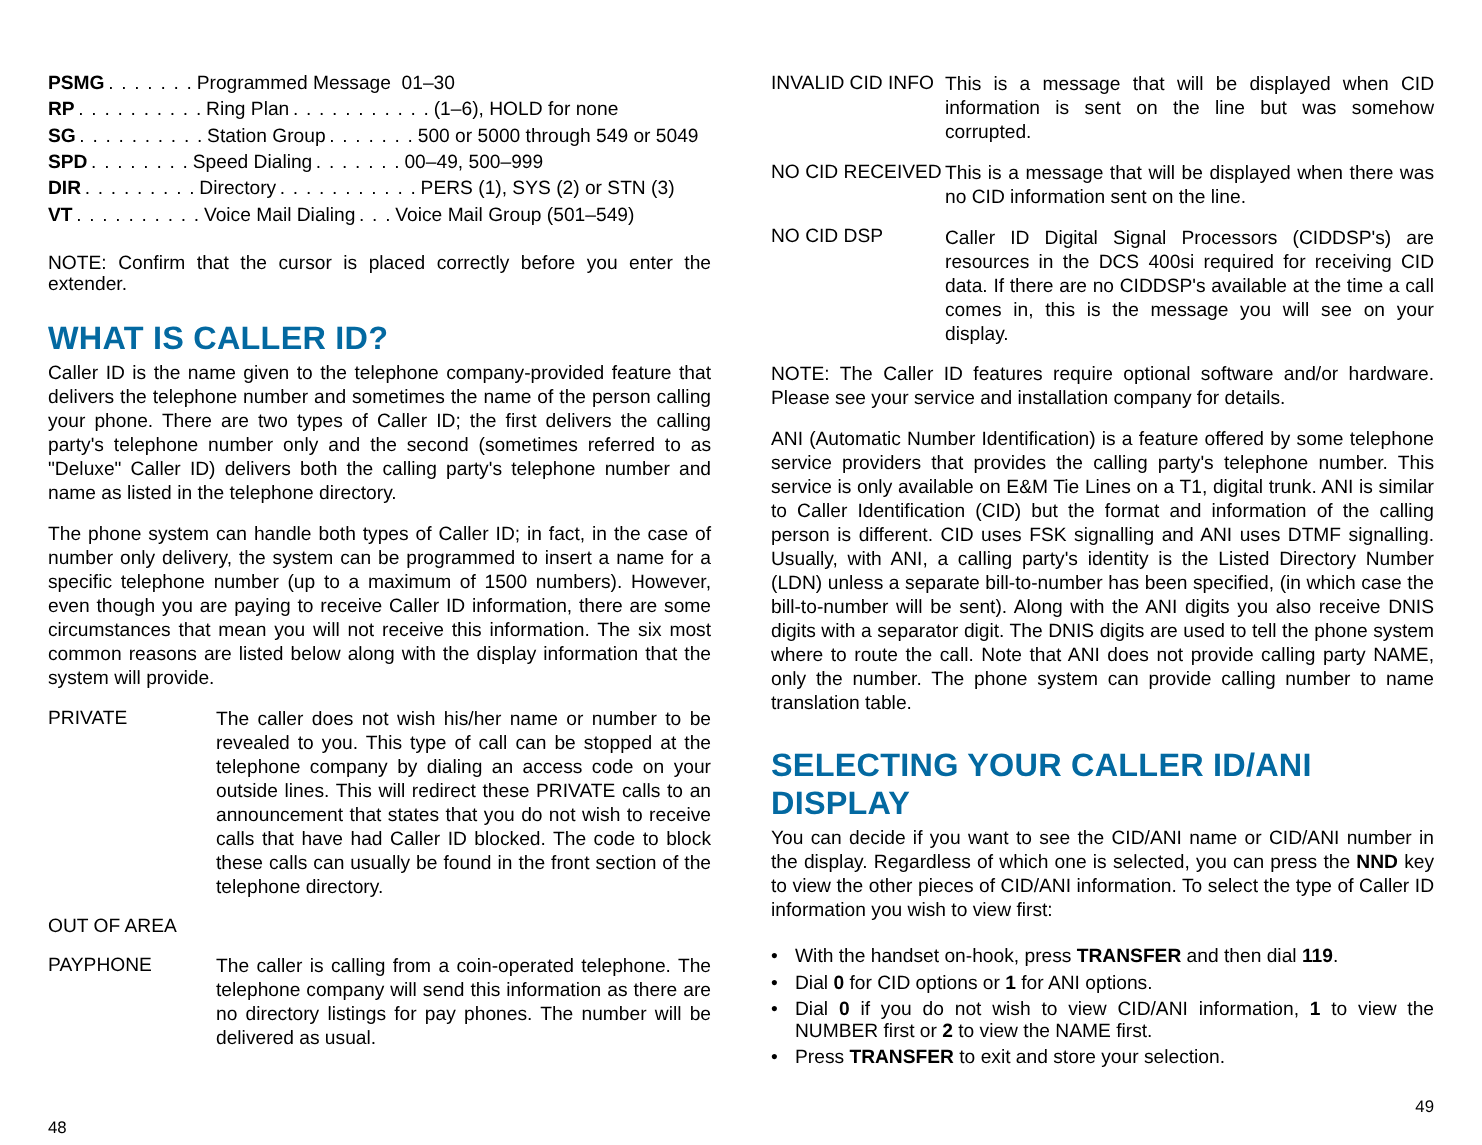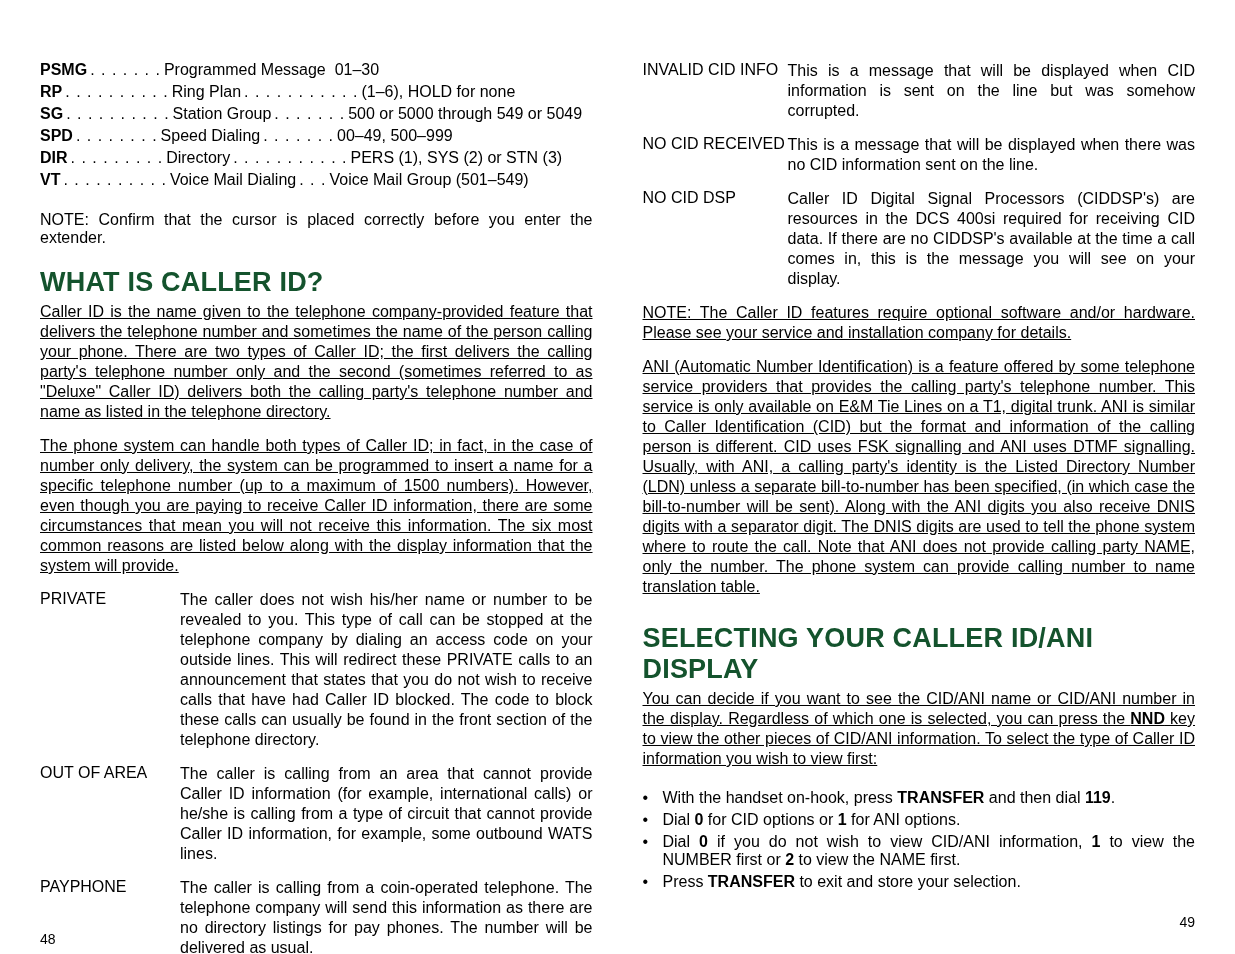--- a/index.html
+++ b/index.html
@@ -30,27 +30,27 @@
     display: flex;
     align-items: baseline;
     white-space: nowrap;
     overflow: hidden;
     margin-bottom: 4px;
   }
   .code-abbr { font-weight: bold; }
   .dots { letter-spacing: 1px; margin: 0 3px; }
   .note { text-align: justify; margin: 8px 0; }
   h2 {
-    color: #14532d;
+    color: #0369a1;
     font-weight: bold;
     font-size: 27px;
     margin: 12px 0 4px 0;
     letter-spacing: 0.2px;
   }
-  .para { text-align: justify; margin: 0 0 14px 0; line-height: 1.25; text-decoration: underline; }
+  .para { text-align: justify; margin: 0 0 14px 0; line-height: 1.25; }
   .def-list .row {
     display: flex;
     margin-bottom: 14px;
   }
   .def-term {
     width: 140px;
     flex-shrink: 0;
   }
   .def-term-wide {
     width: 145px;
@@ -127,21 +127,20 @@
     <p class="para">Caller ID is the name given to the telephone company-provided feature that delivers the telephone number and sometimes the name of the person calling your phone. There are two types of Caller ID; the first delivers the calling party's telephone number only and the second (sometimes referred to as "Deluxe" Caller ID) delivers both the calling party's telephone number and name as listed in the telephone directory.</p>
     <p class="para">The phone system can handle both types of Caller ID; in fact, in the case of number only delivery, the system can be programmed to insert a name for a specific telephone number (up to a maximum of 1500 numbers). However, even though you are paying to receive Caller ID information, there are some circumstances that mean you will not receive this information. The six most common reasons are listed below along with the display information that the system will provide.</p>
 
     <div class="def-list">
       <div class="row">
         <div class="def-term">PRIVATE</div>
         <div class="def-text">The caller does not wish his/her name or number to be revealed to you. This type of call can be stopped at the telephone company by dialing an access code on your outside lines. This will redirect these PRIVATE calls to an announcement that states that you do not wish to receive calls that have had Caller ID blocked. The code to block these calls can usually be found in the front section of the telephone directory.</div>
       </div>
       <div class="row">
         <div class="def-term">OUT OF AREA</div>
-        <div class="def-text">The caller is calling from an area that cannot provide Caller ID information (for example, international calls) or he/she is calling from a type of circuit that cannot provide Caller ID information, for example, some outbound WATS lines.</div>
       </div>
       <div class="row">
         <div class="def-term">PAYPHONE</div>
         <div class="def-text">The caller is calling from a coin-operated telephone. The telephone company will send this information as there are no directory listings for pay phones. The number will be delivered as usual.</div>
       </div>
     </div>
 
   </div>
 
   <div class="col">

